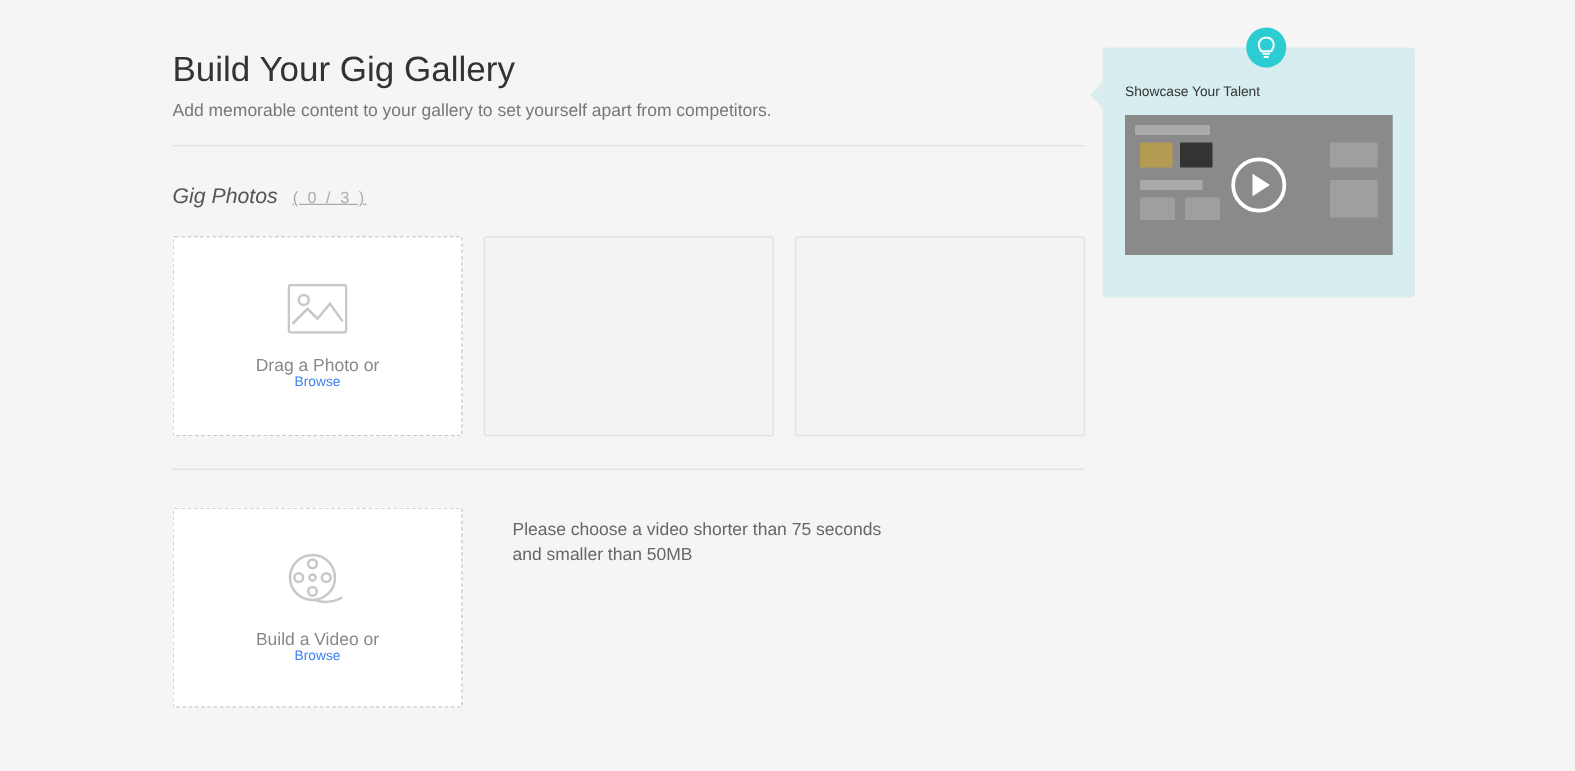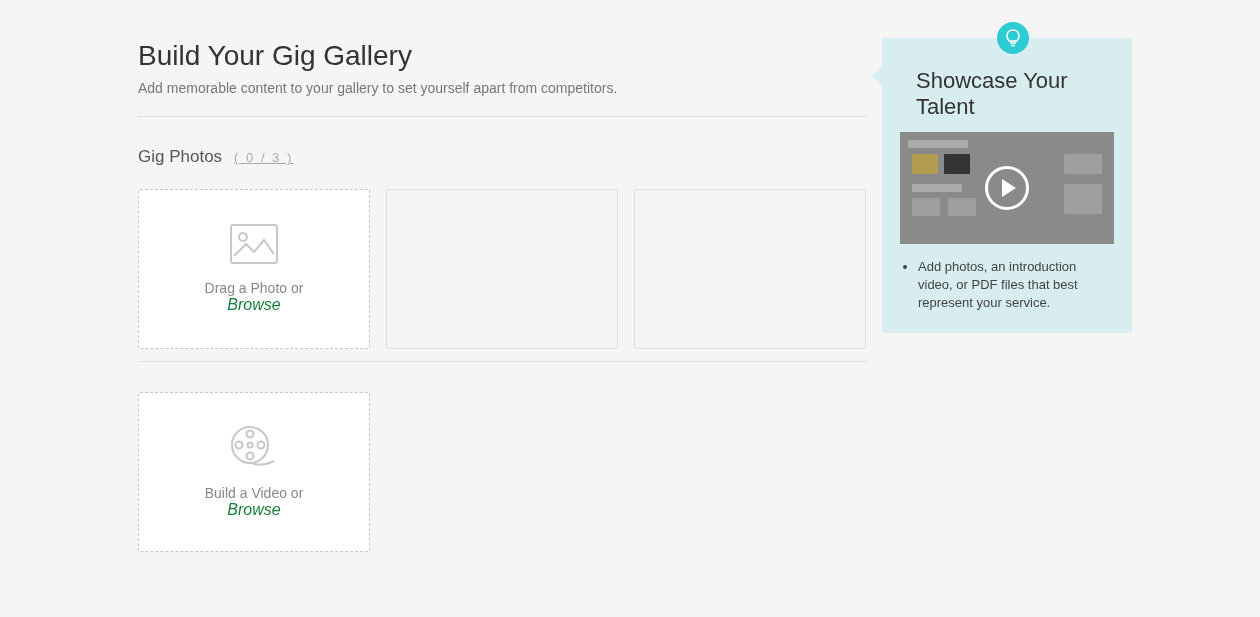--- a/index.html
+++ b/index.html
@@ -39,36 +39,38 @@
   .section-header {
     display: flex;
     align-items: baseline;
     margin-bottom: 22px;
   }
   .section-title {
     font-size: 17px;
     font-weight: 400;
     color: #555;
     margin-right: 12px;
+    font-style: italic;
   }
   .section-desc {
     font-size: 14px;
     color: #888;
     flex: 1;
   }
   .section-count {
     font-size: 13px;
     color: #aaa;
     letter-spacing: 2px;
     text-decoration: underline;
   }
   .slots {
     display: flex;
     gap: 16px;
-    margin-bottom: 12px;
+    margin-bottom: 26px;
+    justify-content: space-between;
   }
   .slot {
     width: 232px;
     height: 160px;
     border: 1px dashed #ccc;
     border-radius: 2px;
     display: flex;
     flex-direction: column;
     align-items: center;
     justify-content: center;
@@ -84,24 +86,23 @@
   }
   .slot .placeholder-icon {
     margin-bottom: 12px;
   }
   .slot .drag-text {
     font-size: 14px;
     color: #888;
     text-align: center;
   }
   .slot .browse-link {
-    font-size: 16px;
-    color: #15803d;
+    font-size: 11px;
+    color: #3b82f6;
     cursor: pointer;
-    font-style: italic;
   }
   .section {
     margin-bottom: 6px;
   }
   .video-row {
     display: flex;
     gap: 40px;
   }
   .video-hint {
     font-size: 14px;
@@ -140,24 +141,23 @@
     position: absolute;
     left: -10px;
     top: 28px;
     width: 0;
     height: 0;
     border-top: 10px solid transparent;
     border-bottom: 10px solid transparent;
     border-right: 10px solid #d7edef;
   }
   .tip-title {
-    font-size: 22px;
+    font-size: 11px;
     color: #333;
     margin-bottom: 12px;
-    margin-left: 16px;
   }
   .tip-video {
     width: 100%;
     height: 112px;
     background: #777;
     position: relative;
     margin-bottom: 14px;
     display: flex;
     align-items: center;
     justify-content: center;
@@ -243,20 +243,21 @@
               <circle cx="20" cy="31" r="3.5" fill="none" stroke="#c8c8c8" stroke-width="2"></circle>
               <circle cx="9" cy="20" r="3.5" fill="none" stroke="#c8c8c8" stroke-width="2"></circle>
               <circle cx="31" cy="20" r="3.5" fill="none" stroke="#c8c8c8" stroke-width="2"></circle>
               <circle cx="20" cy="20" r="2.5" fill="none" stroke="#c8c8c8" stroke-width="2"></circle>
               <path d="M22 38 Q32 42 44 36" fill="none" stroke="#c8c8c8" stroke-width="2"></path>
             </svg>
           </span>
           <span class="drag-text">Build a Video or</span>
           <span class="browse-link">Browse</span>
         </div>
+        <div class="video-hint">Please choose a video shorter than 75 seconds and smaller than 50MB</div>
       </div>
     </div>
 
   </div>
 
   <div class="sidebar">
     <div class="tip-box">
       <div class="tip-badge">
         <svg width="16" height="18" viewBox="0 0 16 18">
           <path d="M8 1 C4 1 2 4 2 7 C2 9 3 10 4 12 L12 12 C13 10 14 9 14 7 C14 4 12 1 8 1 Z" fill="none" stroke="#fff" stroke-width="1.6"></path>
@@ -273,18 +274,15 @@
           <div class="block" style="left:12px;top:52px;width:50px;height:8px;background:#aaa;"></div>
           <div class="block" style="left:12px;top:66px;width:28px;height:18px;background:#9f9f9f;"></div>
           <div class="block" style="left:48px;top:66px;width:28px;height:18px;background:#9f9f9f;"></div>
           <div class="block" style="right:12px;top:22px;width:38px;height:20px;background:#9f9f9f;"></div>
           <div class="block" style="right:12px;top:52px;width:38px;height:30px;background:#9f9f9f;"></div>
         </div>
         <div class="play-ring">
           <div class="play-tri"></div>
         </div>
       </div>
-      <ul class="tip-list">
-        <li>Add photos, an introduction video, or PDF files that best represent your service.</li>
-      </ul>
     </div>
   </div>
 </div>
 
 </body></html>

